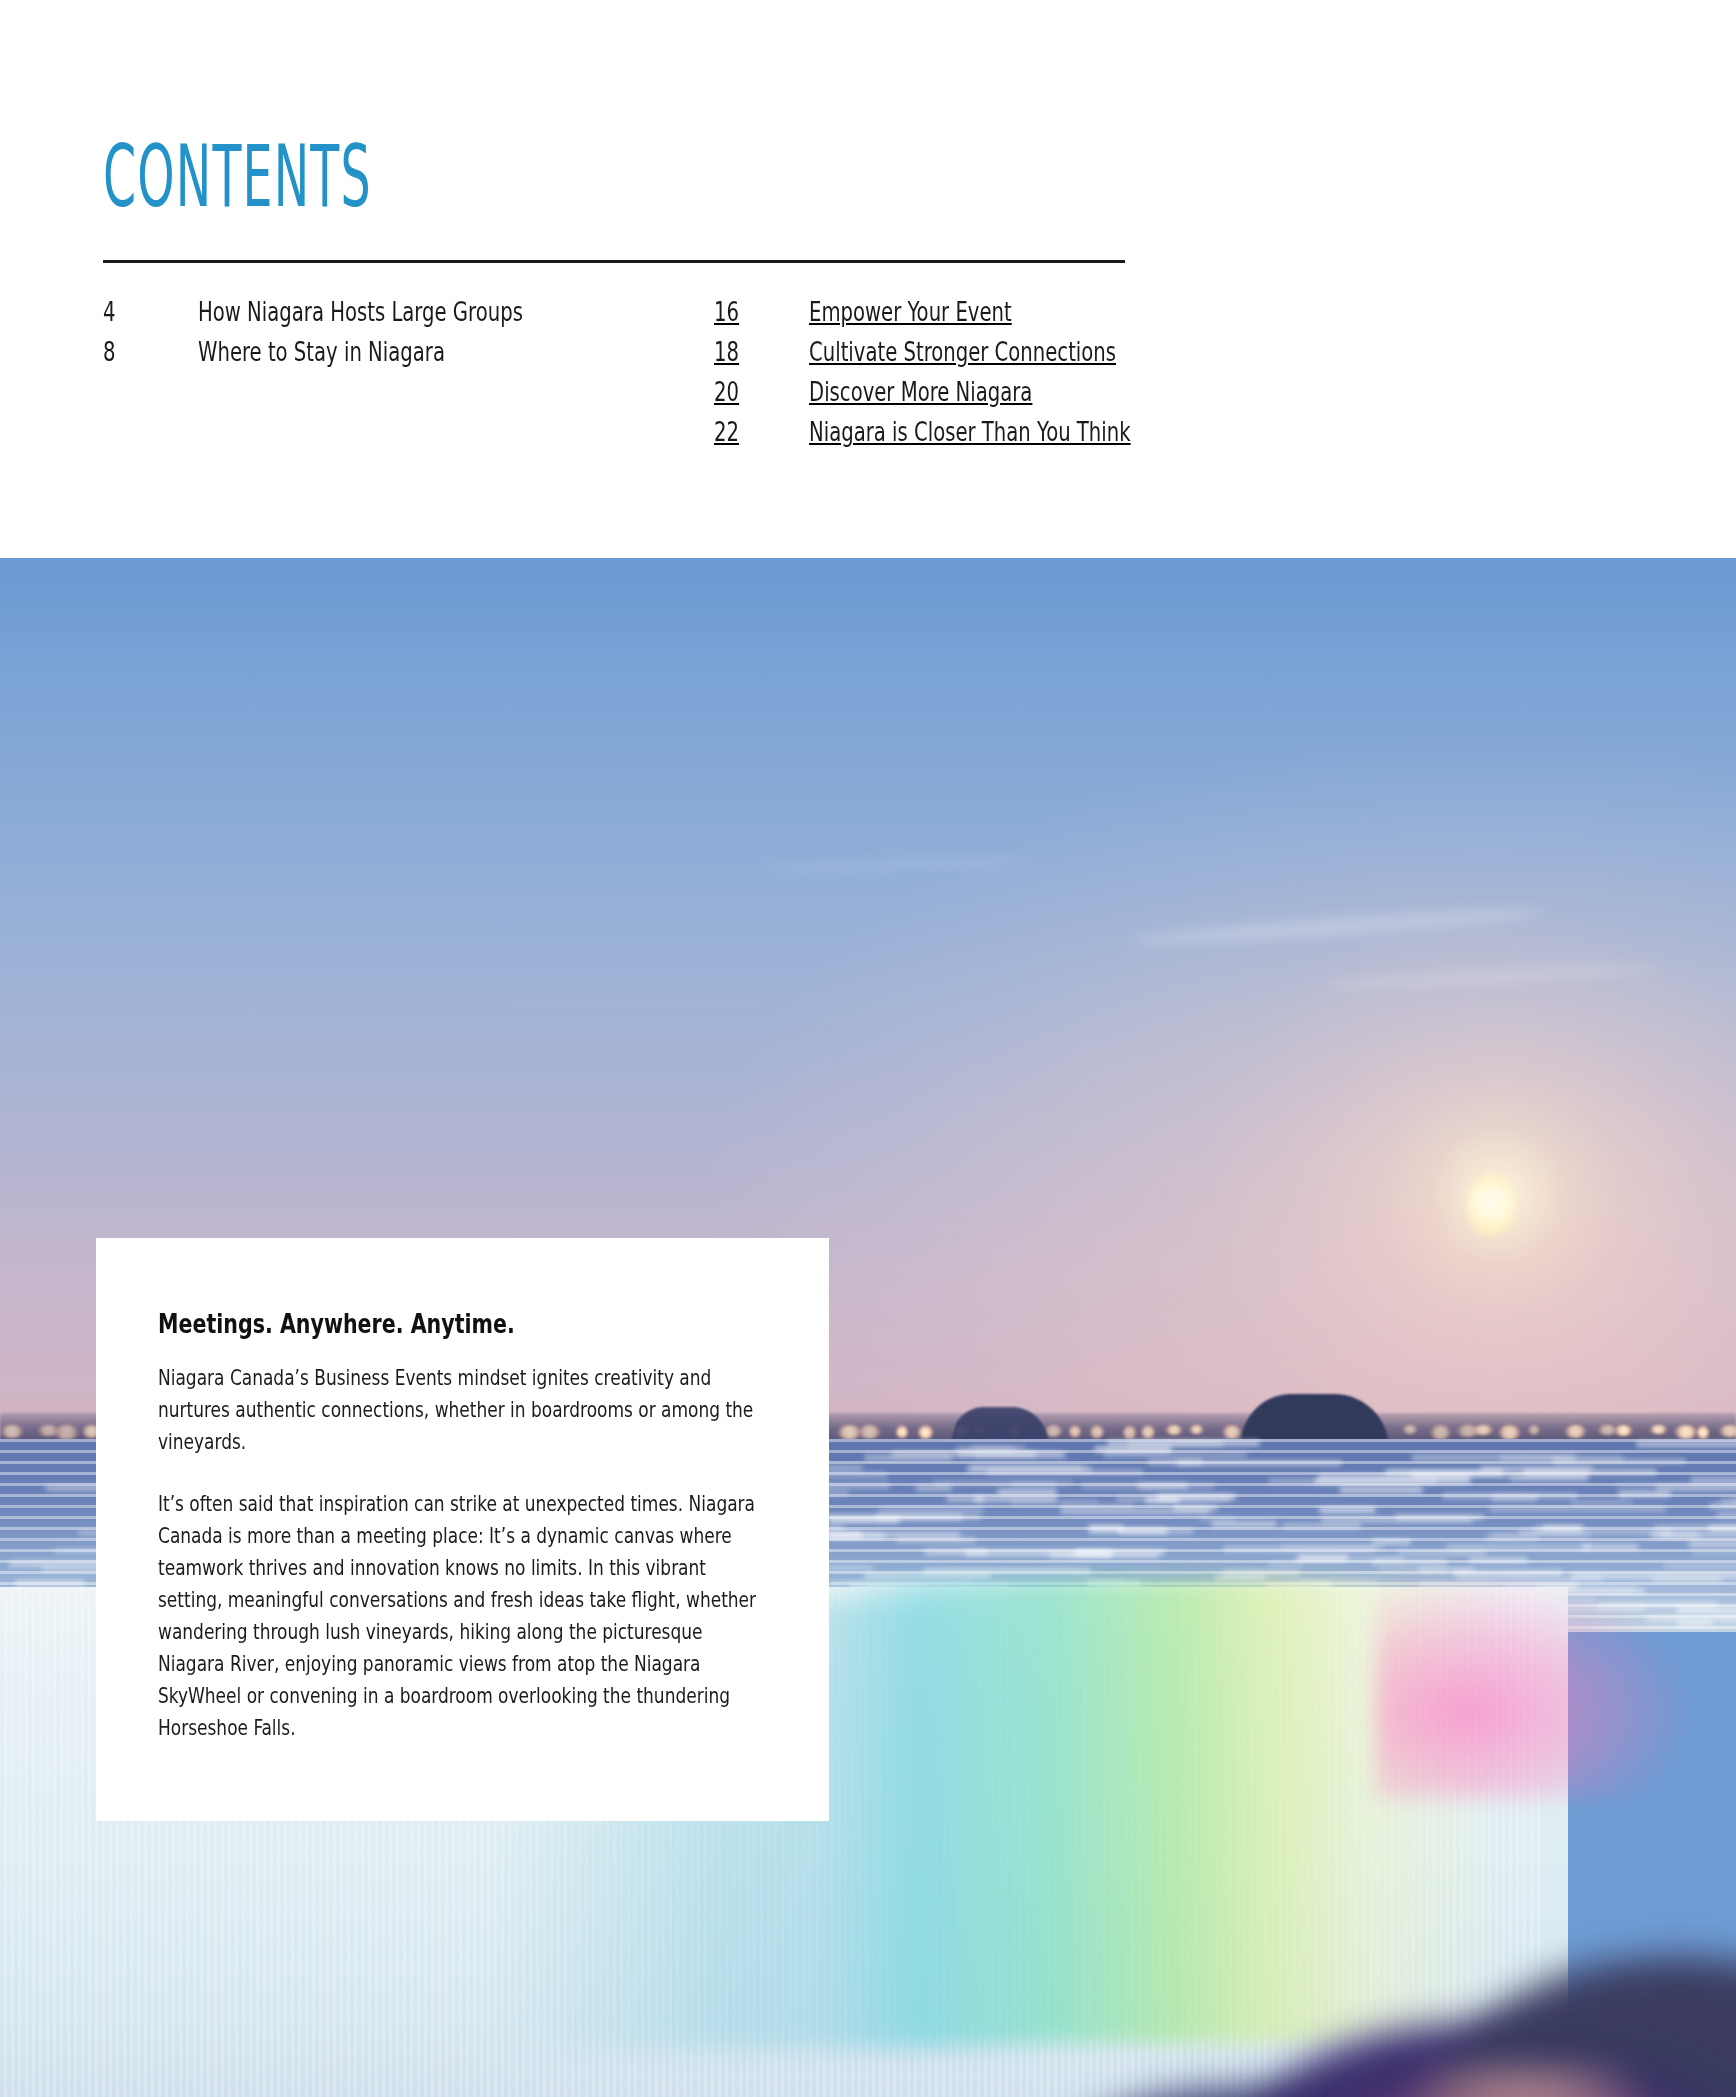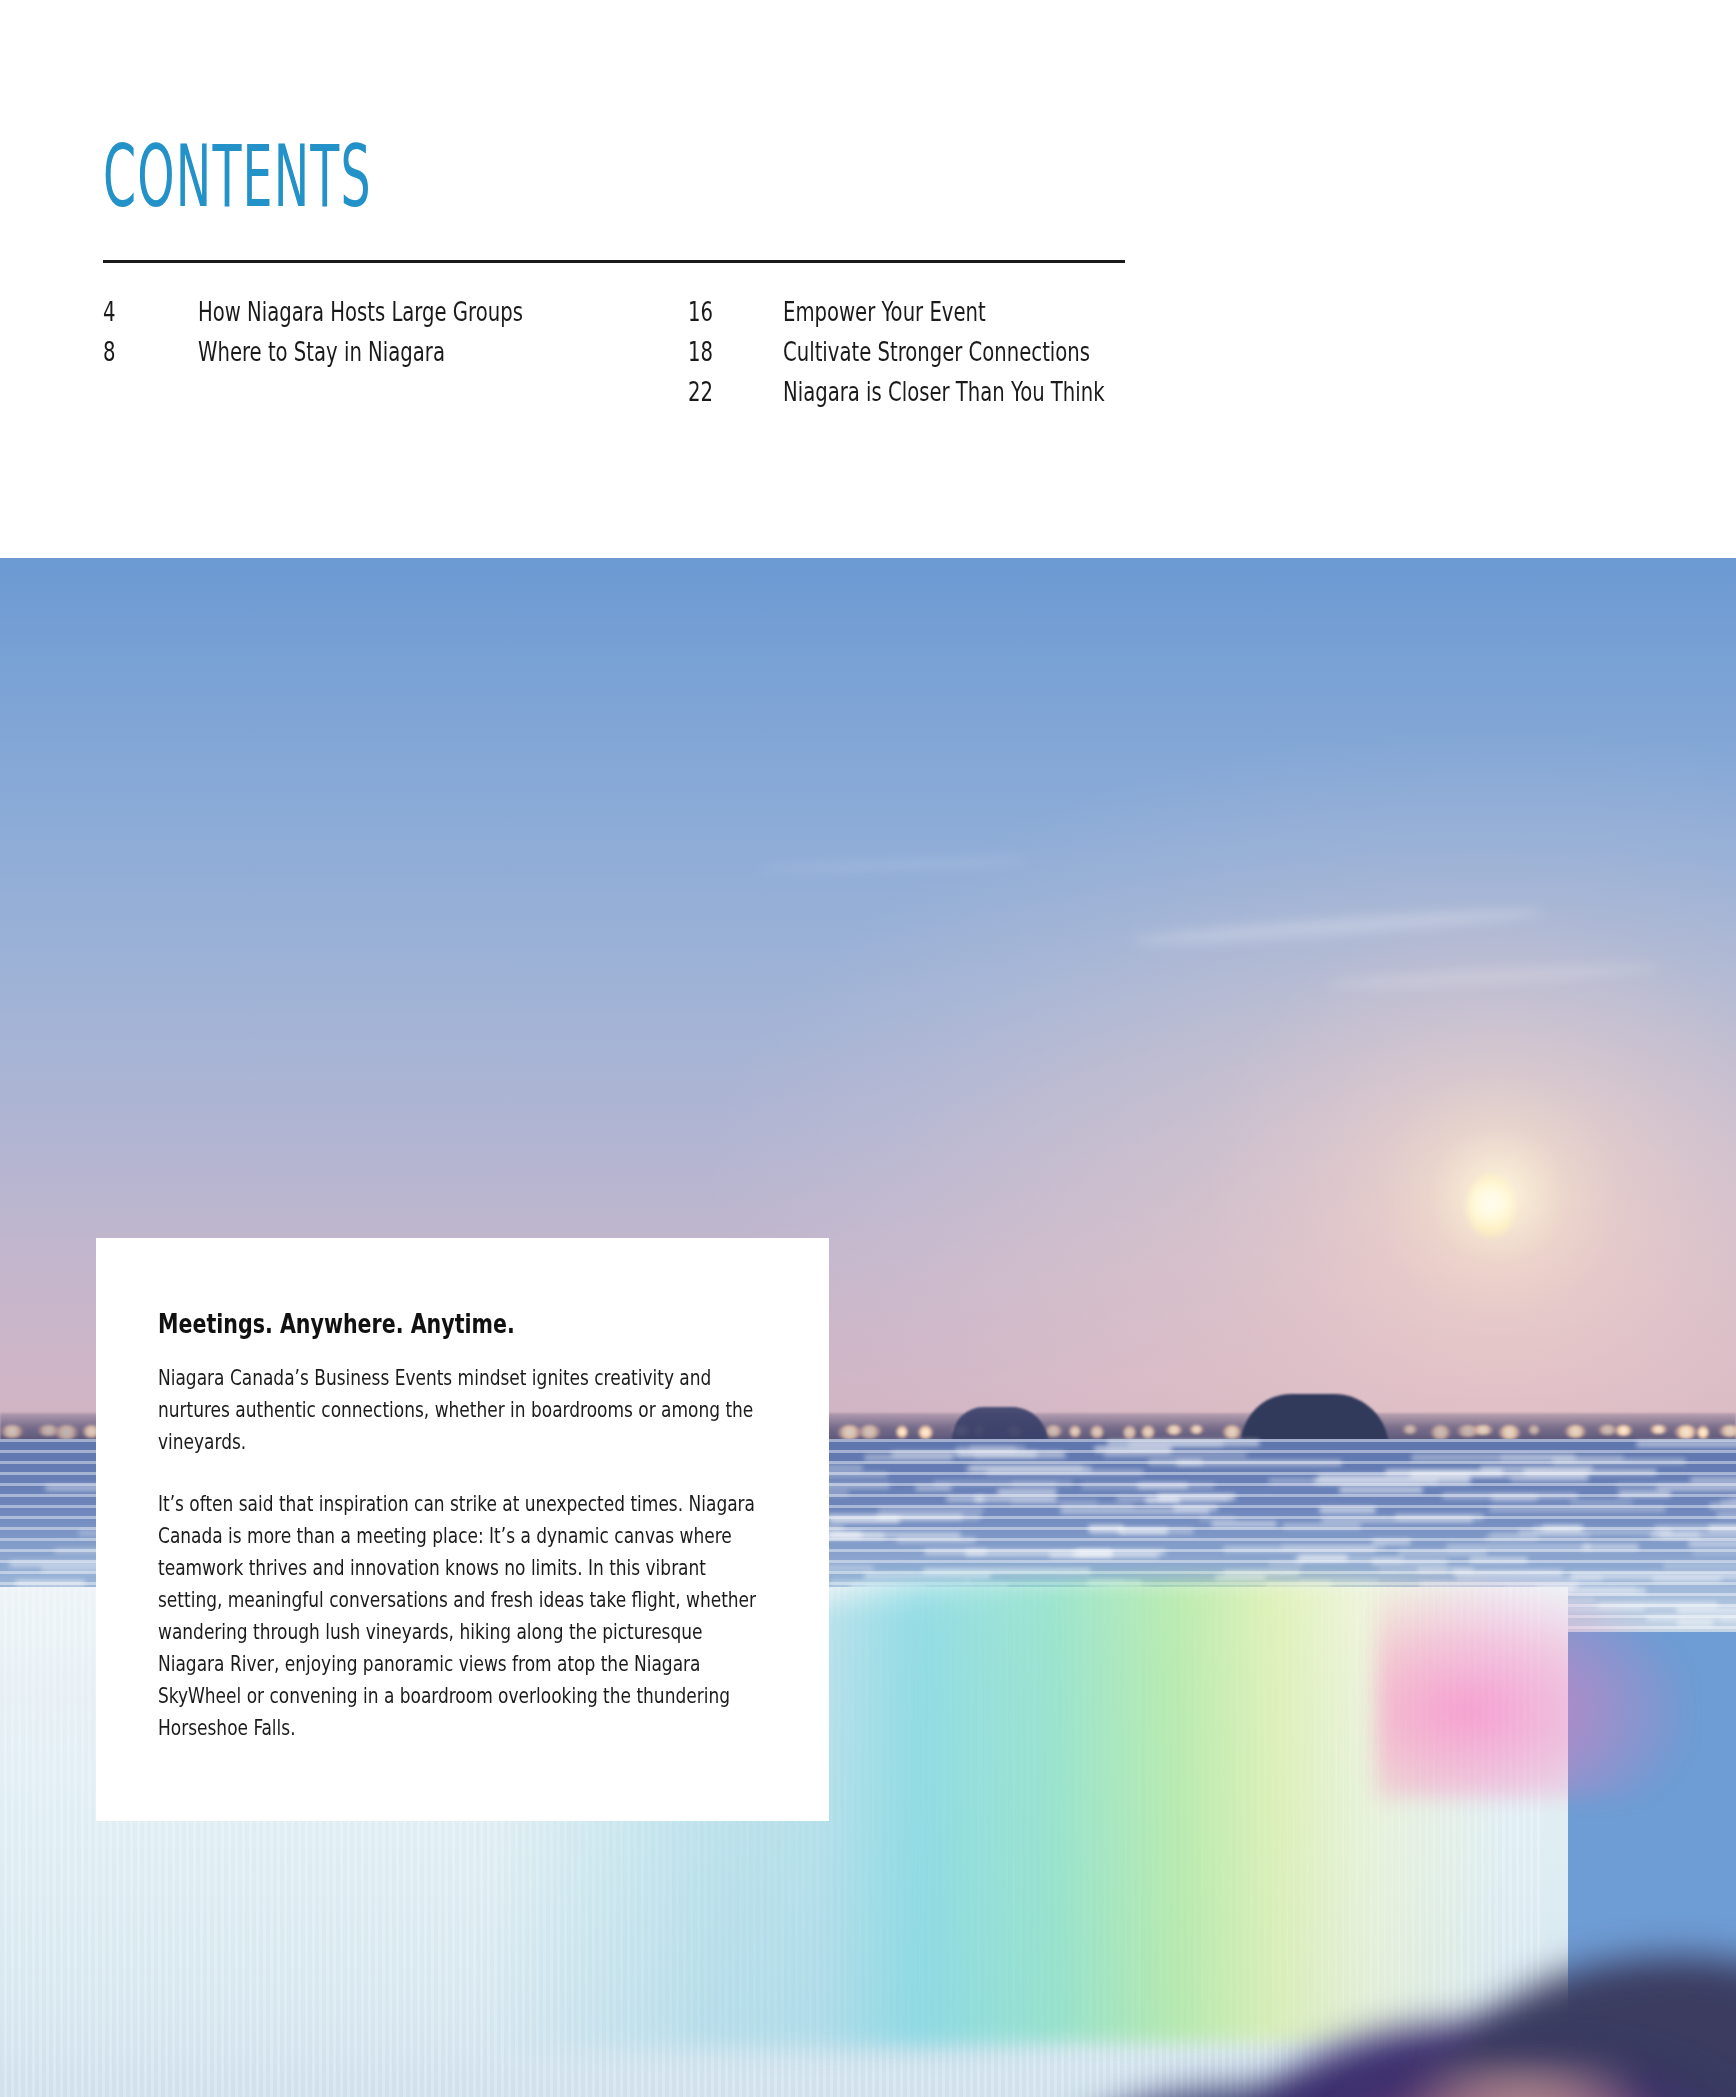--- a/index.html
+++ b/index.html
@@ -52,21 +52,21 @@
     position: absolute;
     left: 0;
     top: 297px;
     width: 1736px;
   }
   .toc-col {
     position: absolute;
     top: 0;
   }
   .toc-col.left  { left: 103px; }
-  .toc-col.right { left: 688px; }
+  .toc-col.right { left: 714px; text-decoration: underline; }
 
   .toc-row {
     display: flex;
     align-items: baseline;
     height: 40px;
   }
   .toc-page {
     width: 95px;
     flex: 0 0 95px;
     font-family: "DejaVu Sans Condensed", "Liberation Sans Narrow", "Liberation Sans", sans-serif;
@@ -371,20 +371,24 @@
     </div>
 
     <div class="toc-col right">
       <div class="toc-row">
         <span class="toc-page">16</span>
         <span class="toc-label">Empower Your Event</span>
       </div>
       <div class="toc-row">
         <span class="toc-page">18</span>
         <span class="toc-label">Cultivate Stronger Connections</span>
+      </div>
+      <div class="toc-row">
+        <span class="toc-page">20</span>
+        <span class="toc-label">Discover More Niagara</span>
       </div>
       <div class="toc-row">
         <span class="toc-page">22</span>
         <span class="toc-label">Niagara is Closer Than You Think</span>
       </div>
     </div>
 
   </div>
 </div>
 

